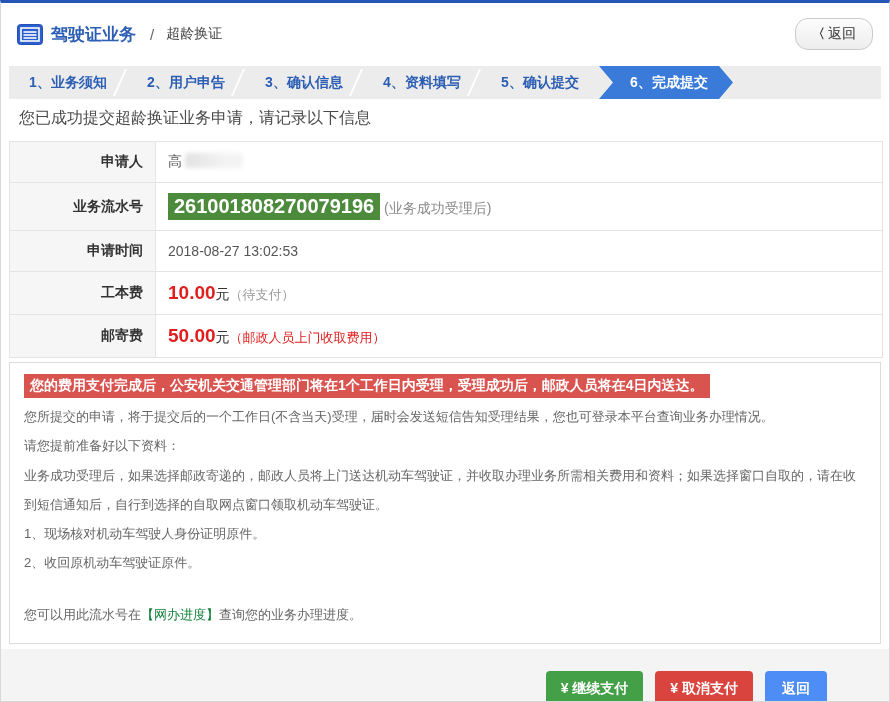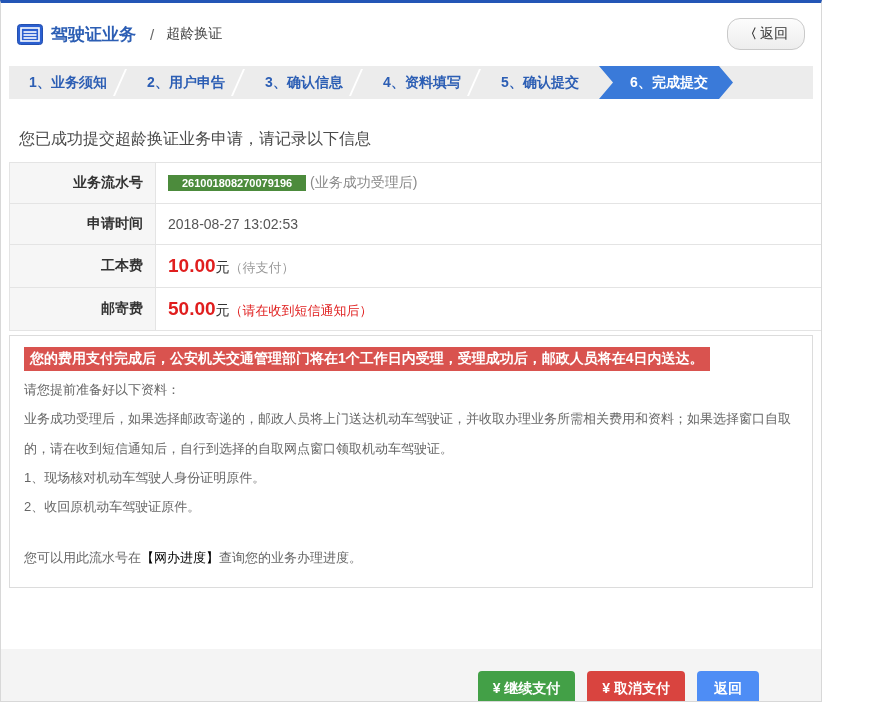--- a/index.html
+++ b/index.html
@@ -3,21 +3,21 @@
 <meta charset="utf-8">
 <style>
   * { box-sizing: border-box; margin: 0; padding: 0; }
   html,body { width: 890px; height: 702px; }
   body {
     font-family: "Liberation Sans", "DejaVu Sans", sans-serif;
     background: #ffffff;
     color: #333;
   }
   .page {
-    width: 822px; height: 702px;
+    width: 890px; height: 702px;
     border: 1px solid #d8d8d8;
     border-top: 3px solid #2356b6;
     background: #fff;
     display: flex; flex-direction: column;
     overflow: hidden;
   }
 
   
   .header {
     display: flex; align-items: center; justify-content: space-between;
@@ -59,21 +59,21 @@
   }
   .step.active {
     width: 134px;
     background: #3a7ad9; color: #fff;
     clip-path: polygon(0 0, calc(100% - 14px) 0, 100% 50%, calc(100% - 14px) 100%, 0 100%, 14px 50%);
     padding-left: 6px;
   }
 
   
   .success-msg {
-    margin: 30px 0 12px 18px;
+    margin: 9px 0 12px 18px;
     font-size: 16px; color: #4a4a4a;
   }
 
   
   table.details {
     width: 874px; margin: 0 8px;
     border-collapse: collapse;
   }
   table.details td { border: 1px solid #e4e4e4; font-size: 14px; }
   td.lbl {
@@ -83,22 +83,22 @@
   }
   td.val { padding: 10px 12px; color: #555; background: #fff; }
   .redact {
     display: inline-block; width: 58px; height: 15px;
     background: linear-gradient(90deg, #e2e2e2, #f3f3f3 70%);
     border-radius: 3px; filter: blur(2px);
     vertical-align: -2px; margin-left: 3px;
   }
   .serial-badge {
     display: inline-block; background: #4c8b3c; color: #fff;
-    font-weight: bold; font-size: 11px;
-    padding: 2px 14px;
+    font-weight: bold; font-size: 20px;
+    padding: 2px 6px;
   }
   .muted { color: #8a8a8a; }
   .amount { color: #e01e1e; font-weight: bold; font-size: 19px; }
   .unit { color: #333; font-size: 14px; }
   .fee-note-gray { color: #9a9a9a; font-size: 13px; }
   .fee-note-red { color: #e01e1e; font-size: 13px; }
 
   
   .notice-box {
     margin: 4px 8px 0 8px;
@@ -106,21 +106,21 @@
     padding: 9px 14px 14px 14px;
     font-size: 13px; color: #666;
   }
   .notice-banner {
     display: inline-block;
     background: #d9534f; color: #fff; font-weight: bold;
     font-size: 14px; padding: 3px 6px; margin: 2px 0 4px 0; text-align: center;
   }
   .notice-box p { line-height: 2.25; }
   .progress-line { margin-top: 22px; }
-  .progress-link { color: #000000; cursor: pointer; }
+  .progress-link { color: #15803d; cursor: pointer; }
 
   
   .footer {
     margin-top: auto;
     height: 52px; background: #f4f4f4;
     display: flex; align-items: center; justify-content: flex-end;
     gap: 12px; padding-right: 62px;
   }
   .btn {
     border: none; border-radius: 4px;
@@ -165,47 +165,54 @@
     <div class="step sep">4、资料填写</div>
     <div class="step">5、确认提交</div>
     <div class="step active">6、完成提交</div>
   </div>
 
   <div class="success-msg">您已成功提交超龄换证业务申请，请记录以下信息</div>
 
   <table class="details">
     <tbody>
       <tr>
+        <td class="lbl">申请人</td>
+        <td class="val">
+          <span>高</span><span class="redact"></span>
+        </td>
+      </tr>
+      <tr>
         <td class="lbl">业务流水号</td>
         <td class="val">
           <span class="serial-badge">261001808270079196</span>
           <span class="muted">(业务成功受理后)</span>
         </td>
       </tr>
       <tr>
         <td class="lbl">申请时间</td>
         <td class="val">2018-08-27 13:02:53</td>
       </tr>
       <tr>
         <td class="lbl">工本费</td>
         <td class="val">
           <span class="amount">10.00</span><span class="unit">元</span><span class="fee-note-gray">（待支付）</span>
         </td>
       </tr>
       <tr>
         <td class="lbl">邮寄费</td>
         <td class="val">
-          <span class="amount">50.00</span><span class="unit">元</span><span class="fee-note-red">（请在收到短信通知后）</span>
+          <span class="amount">50.00</span><span class="unit">元</span><span class="fee-note-red">（邮政人员上门收取费用）</span>
         </td>
       </tr>
     </tbody>
   </table>
 
   <div class="notice-box">
     <span class="notice-banner">您的费用支付完成后，公安机关交通管理部门将在1个工作日内受理，受理成功后，邮政人员将在4日内送达。</span>
+    <p>您所提交的申请，将于提交后的一个工作日(不含当天)受理，届时会发送短信告知受理结果，您也可登录本平台查询业务办理情况。</p>
     <p>请您提前准备好以下资料：</p>
     <p>业务成功受理后，如果选择邮政寄递的，邮政人员将上门送达机动车驾驶证，并收取办理业务所需相关费用和资料；如果选择窗口自取的，请在收到短信通知后，自行到选择的自取网点窗口领取机动车驾驶证。</p>
     <p>1、现场核对机动车驾驶人身份证明原件。</p>
     <p>2、收回原机动车驾驶证原件。</p>
     <p class="progress-line">
       <span>您可以用此流水号在</span><span class="progress-link">【网办进度】</span><span>查询您的业务办理进度。</span>
     </p>
   </div>
 
   <div class="footer">

